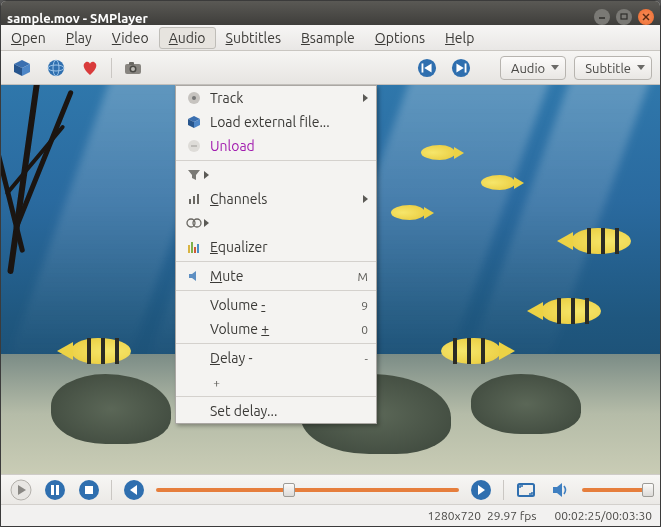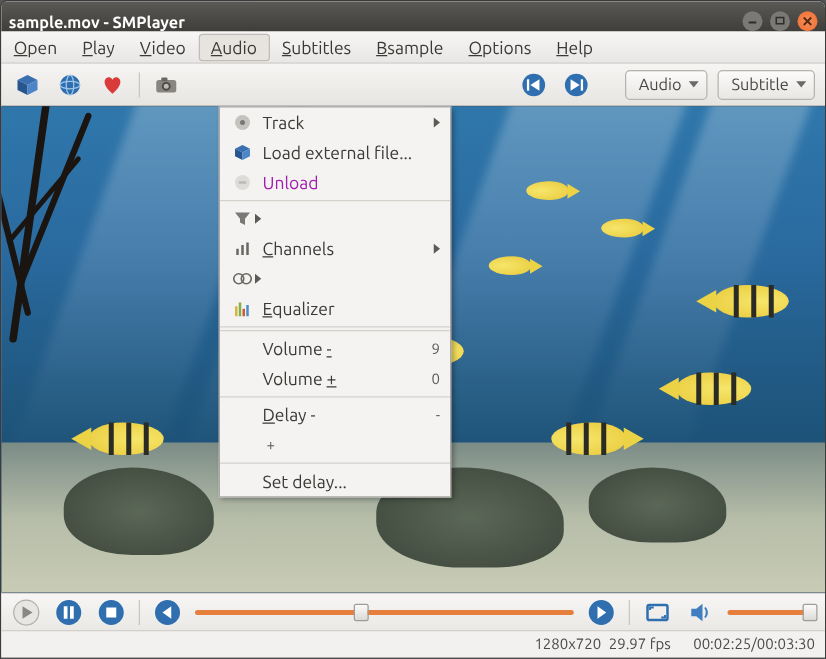--- a/index.html
+++ b/index.html
@@ -20,21 +20,21 @@
 
   .toolbar { height: 34px; background: linear-gradient(#f6f5f3,#e7e5e2); border-bottom: 1px solid #c2bfbb; display: flex; align-items: center; padding: 0 8px; gap: 8px; }
   .spacer { flex: 1; }
   .tbtn { width: 26px; height: 24px; display:flex; align-items:center; justify-content:center; }
   .tbtn svg { width:20px; height:20px; }
   .dropbtn { height: 24px; background: linear-gradient(#fcfbfa,#e9e7e4); border: 1px solid #b7b4af; border-radius: 4px; display: flex; align-items: center; padding: 0 6px 0 10px; font-size: 13px; color: #4a4946; gap: 6px; }
   .dropbtn .tri { width:0;height:0;border-left:4px solid transparent;border-right:4px solid transparent;border-top:5px solid #6b6a67; }
 
   .viewport { flex: 1; position: relative; background: #0a2b4f; overflow: hidden; }
 
-  .dropdown { position:absolute; top:0; left:174px; width:186px; background:#f4f3f1; border:1px solid #aaa7a3; box-shadow: 2px 2px 4px rgba(0,0,0,0.3); font-size:14px; color:#3b3a37; z-index:10; }
+  .dropdown { position:absolute; top:0; left:174px; width:202px; background:#f4f3f1; border:1px solid #aaa7a3; box-shadow: 2px 2px 4px rgba(0,0,0,0.3); font-size:14px; color:#3b3a37; z-index:10; }
   .dmenu-row { display:flex; align-items:center; height:24px; padding: 0 8px; }
   .dmenu-row.disabled { color:#a21caf; }
   .dmenu-row .dicon { width:20px; display:flex; justify-content:center; }
   .dmenu-row .dlabel { flex:1; padding-left:6px; }
   .dmenu-row .dindic { width:16px; text-align:right; font-size:12px; color:#5b5a56; }
   .dmenu-row .submenu-tri { width:0;height:0;border-top:4px solid transparent;border-bottom:4px solid transparent;border-left:5px solid #5b5a56; }
   .dsep { height:1px; background:#d4d1cd; margin: 2px 0; }
 
   .timeline-bar { height:30px; background:linear-gradient(#f7f6f4,#ebe9e6); border-top:1px solid #cfccc8; display:flex; align-items:center; padding:0 8px; gap:10px; }
   .ctrl svg { width:22px; height:22px; display:block; }
@@ -308,20 +308,29 @@
               <rect x="2" y="6" width="2" height="8" fill="#d9b442"></rect>
               <rect x="5" y="3" width="2" height="11" fill="#7fb04a"></rect>
               <rect x="8" y="8" width="2" height="6" fill="#cf5a3a"></rect>
               <rect x="11" y="5" width="2" height="9" fill="#4a8fc6"></rect>
             </svg>
           </span>
         <span class="dlabel"><span style="text-decoration:underline">E</span>qualizer</span>
         <span class="dindic"></span>
       </div>
       <div class="dsep"></div>
+      <div class="dmenu-row">
+        <span class="dicon">
+            <svg width="16" height="16" viewBox="0 0 16 16">
+              <polygon points="3,6 6,6 10,3 10,13 6,10 3,10" fill="#5e8fc2"></polygon>
+            </svg>
+          </span>
+        <span class="dlabel"><span style="text-decoration:underline">M</span>ute</span>
+        <span class="dindic">M</span>
+      </div>
       <div class="dsep"></div>
       <div class="dmenu-row">
         <span class="dicon"></span>
         <span class="dlabel">Volume <span style="text-decoration:underline">-</span></span>
         <span class="dindic">9</span>
       </div>
       <div class="dmenu-row">
         <span class="dicon"></span>
         <span class="dlabel">Volume <span style="text-decoration:underline">+</span></span>
         <span class="dindic">0</span>

